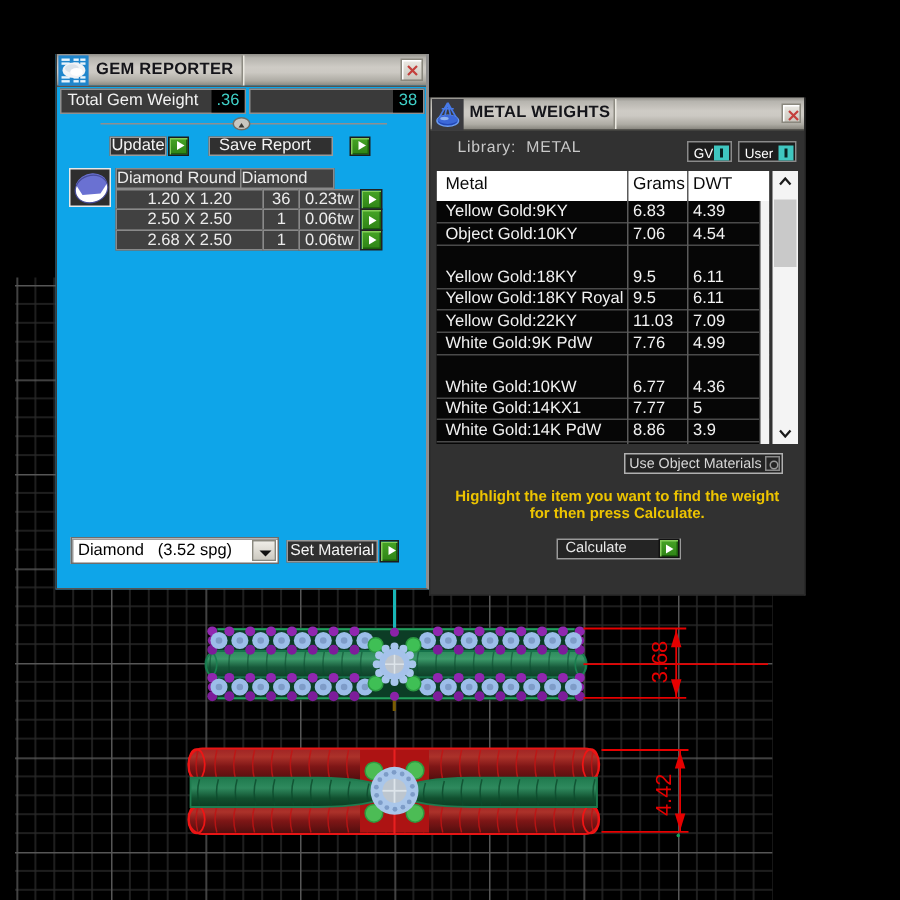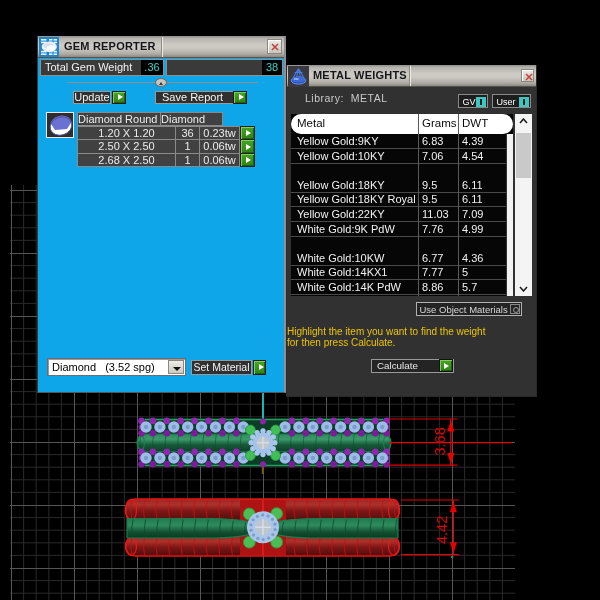--- a/index.html
+++ b/index.html
@@ -30,21 +30,21 @@
 #ib2 { left:128px; width:117px; }
 #ib2 .lab { width:97px; } #ib2 .val { width:20px; }
 #grsep { position:absolute; left:29px; top:46px; width:191px; height:1px; background:#8f8f8f; }
 #grknob { position:absolute; left:117px; top:42px; width:12px; height:9px; background:#c9c7c0; border-radius:50%; border:1px solid #6e6d66; }
 #grknob:after { content:""; position:absolute; left:3px; top:2.5px; border-left:2.5px solid transparent; border-right:2.5px solid transparent; border-bottom:3.5px solid #3a3a36; }
 .btn { position:absolute; height:13px; background:#303030; border:1px solid #9a9a9a; color:#f4f4f4; font-size:11px; line-height:11px; text-align:center; }
 .abtn { position:absolute; width:14px; height:13px; background:linear-gradient(#46a426,#2e8316); border:1px solid #1c1c1c; box-shadow:inset 1px 1px 0 #84cc5a, inset -1px -1px 0 #1c600c; }
 .abtn:after { content:""; position:absolute; left:4.5px; top:2.5px; border-top:3.5px solid transparent; border-bottom:3.5px solid transparent; border-left:5px solid #fff; }
 #btnUpdate { left:35px; top:54.5px; width:38px; }
 #arrUpdate { left:74px; top:54.5px; }
-#btnSave { left:117px; top:54.5px; width:83px; }
+#btnSave { left:101px; top:54.5px; width:83px; }
 #arrSave { left:195px; top:54.5px; }
 
 #gembox { position:absolute; left:8px; top:76px; width:28px; height:26px; background:#2e2e2e; border:1px solid #e8e8e8; }
 .grcell { position:absolute; background:#414141; border:1px solid #8a8a8a; color:#ececec; font-size:11px; line-height:12px; text-align:left; }
 #gh1 { left:39px; top:76px; width:99px; height:14px; }
 #gh2 { left:122px; top:76px; width:63px; height:14px; }
 .grrow { position:absolute; left:39px; height:14.5px; width:180px; }
 .grrow span { position:absolute; top:0; height:14.5px; background:#414141; border:1px solid #8a8a8a; color:#ececec; font-size:11px; line-height:13px; text-align:center; }
 .grrow .ga { left:0; width:99px; }
 .grrow .gb { left:98px; width:25px; }
@@ -68,38 +68,38 @@
 #mwclose { left:234px; top:4px; width:13px; height:13px; line-height:11px; font-size:11px; }
 #mwlib { position:absolute; left:18px; top:27px; color:#c9c9c9; font-size:10.5px; letter-spacing:0.5px; }
 .toggle { position:absolute; top:29px; height:14px; border:1px solid #8a8a8a; background:#1d1d1d; color:#fff; font-size:9px; }
 .toggle .tx { position:absolute; left:3.5px; top:2px; }
 .toggle .tb { position:absolute; right:1.5px; top:1.5px; width:10px; height:10px; background:#3fc6c0; }
 .toggle .tb:after { content:""; position:absolute; left:4px; top:2px; width:2px; height:6px; background:#092222; }
 #tgv { left:171px; width:30px; }
 #tuser { left:205px; width:39px; }
 
 #mwtable { position:absolute; left:4px; top:49px; width:222px; height:182px; background:#060606; overflow:hidden; }
-#mwhead { position:absolute; left:0; top:0; width:100%; height:20px; background:#fff; color:#0a0a0a; font-size:11.5px;border-radius:10px; }
+#mwhead { position:absolute; left:0; top:0; width:100%; height:20px; background:#fff; color:#0a0a0a; font-size:11.5px; }
 #mwhead span { position:absolute; top:3px; }
 .mwrow { position:absolute; left:0; width:100%; height:15px; color:#f2f2f2; font-size:11px; border-bottom:1px solid #4a4a4a; }
 .mwrow span { position:absolute; top:1px; white-space:nowrap; }
 .c1 { left:6px; } .c2 { left:131px; } .c3 { left:171px; }
 #mwhead .c1 { left:6px; } #mwhead .c2 { left:131px; } #mwhead .c3 { left:171px; }
 .colline { position:absolute; top:0; bottom:0; width:1px; background:#5a5a5a; z-index:3; }
 #mwwhitestrip { position:absolute; right:0; top:20px; bottom:0; width:7px; background:#f2f2f2; border-left:1px solid #333; }
 #mwscroll { position:absolute; left:228px; top:49px; width:17px; height:182px; background:#f4f4f4; }
 #mwscroll svg { position:absolute; left:4px; }
 #mwscroll .su { top:4px; } #mwscroll .sd { bottom:4px; }
 
 #mwthumb { position:absolute; left:1px; top:19px; width:15px; height:45px; background:#c9c9c9; }
 #mwcombo { position:absolute; left:129px; top:237px; width:106px; height:14px; background:#242424; border:1px solid #b0b0b0; color:#d8d8d8; font-size:9.5px; }
 #mwcombo .txt { position:absolute; left:2.5px; top:1px; }
 #mwcombo .knob { position:absolute; right:1px; top:1px; width:10px; height:10px; border:1px solid #888; }
 #mwcombo .knob:after { content:""; position:absolute; left:2px; top:2px; width:4px; height:4px; border:1px solid #999; border-radius:50%; }
-#mwyellow { position:absolute; left:0; top:260.5px; width:100%; color:#edc400; font-size:10px; font-weight:normal; line-height:11.5px; }
+#mwyellow { position:absolute; left:0; top:260.5px; width:100%; text-align:center; color:#edc400; font-size:10px; font-weight:bold; line-height:11.5px; }
 #mwcalc { position:absolute; left:84px; top:293.5px; width:83px; height:14px; background:#242424; border:1px solid #9a9a9a; color:#e8e8e8; font-size:9.8px; }
 #mwcalc .txt { position:absolute; left:5px; top:0.5px; }
 #mwcalcarr { position:absolute; left:152px; top:294px; width:14px; height:13px; background:linear-gradient(#46a426,#2e8316); border:1px solid #111; box-shadow:inset 1px 1px 0 #84cc5a, inset -1px -1px 0 #1c600c; }
 #mwcalcarr:after { content:""; position:absolute; left:4px; top:2.5px; border-top:3.5px solid transparent; border-bottom:3.5px solid transparent; border-left:5px solid #fff; }
 </style></head>
 <body>
 <svg id="scene" width="600" height="600" viewBox="0 0 600 600">
 <defs>
 <pattern id="grid" width="63" height="63" x="11" y="190" patternUnits="userSpaceOnUse">
   <rect width="63" height="63" fill="#000"></rect>
@@ -556,21 +556,21 @@
         <span class="c1">Metal</span>
         <span class="c2">Grams</span>
         <span class="c3">DWT</span>
       </div>
     <div class="mwrow" style="top:20px">
         <span class="c1">Yellow Gold:9KY</span>
         <span class="c2">6.83</span>
         <span class="c3">4.39</span>
       </div>
       <div class="mwrow" style="top:34.6px">
-        <span class="c1">Yellow Gold:10KY</span>
+        <span class="c1">Object Gold:10KY</span>
         <span class="c2">7.06</span>
         <span class="c3">4.54</span>
       </div>
       <div class="mwrow" style="top:63.8px">
         <span class="c1">Yellow Gold:18KY</span>
         <span class="c2">9.5</span>
         <span class="c3">6.11</span>
       </div>
       <div class="mwrow" style="top:78.4px">
         <span class="c1">Yellow Gold:18KY Royal</span>
@@ -593,21 +593,21 @@
         <span class="c3">4.36</span>
       </div>
       <div class="mwrow" style="top:151.4px">
         <span class="c1">White Gold:14KX1</span>
         <span class="c2">7.77</span>
         <span class="c3">5</span>
       </div>
       <div class="mwrow" style="top:166px">
         <span class="c1">White Gold:14K PdW</span>
         <span class="c2">8.86</span>
-        <span class="c3">5.7</span>
+        <span class="c3">3.9</span>
       </div>
       <div class="mwrow" style="top:180.6px">
         <span class="c1">White Gold:18KW</span>
         <span class="c2">9.53</span>
         <span class="c3">6.13</span>
       </div>
     <div class="colline" style="left:127px;"></div>
     <div class="colline" style="left:167px;"></div>
     <div id="mwwhitestrip"></div>
   </div>

